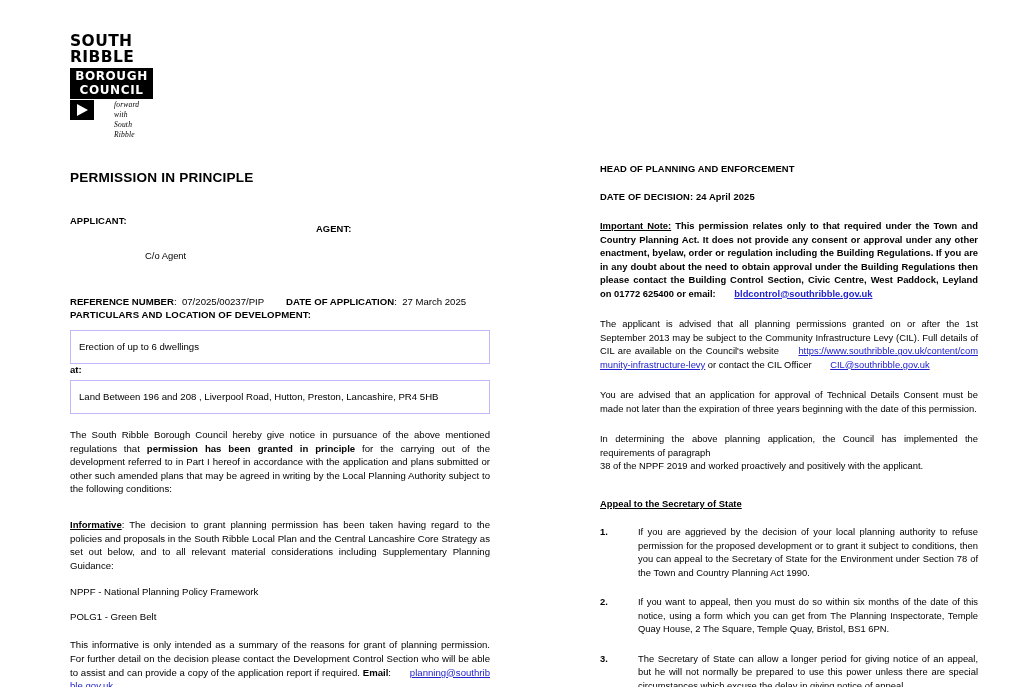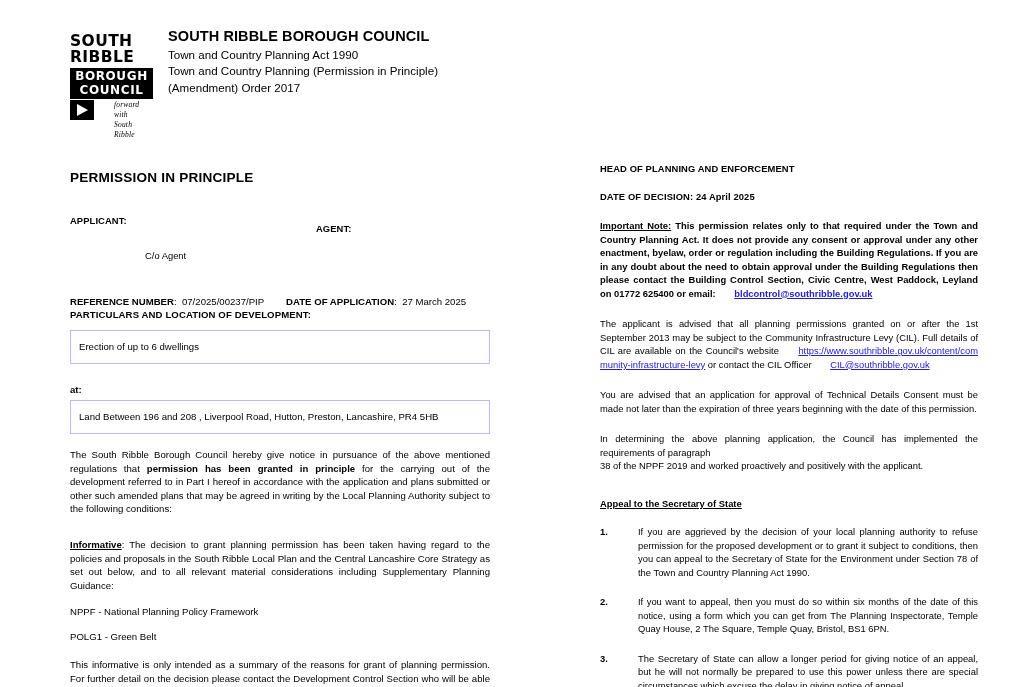--- a/index.html
+++ b/index.html
@@ -154,21 +154,21 @@
     border: 1px solid #c4b5fd;
     margin-top: 10px;
     padding: 10px 8px 11px 8px;
     font-size: 9.6px;
     min-height: 18px;
     box-sizing: border-box;
   }
   .at-label {
     font-size: 9.6px;
     font-weight: bold;
-    margin-top: 20px;
+    margin-top: 0;
   }
   .devbox.second { margin-top: 5px; }
 
   .body-para {
     margin-top: 14px;
     font-size: 9.6px;
     line-height: 1.42;
     text-align: justify;
   }
   .body-para b { font-weight: bold; }
@@ -269,26 +269,20 @@
         <div class="logo-bar">BOROUGH COUNCIL</div>
         <div class="logo-lower">
           <div class="logo-play"></div>
           <div class="logo-tag">
             <div>forward with</div>
             <div>South Ribble</div>
           </div>
         </div>
       </div>
 
-      <div class="header-text">
-        <div class="council-name">SOUTH RIBBLE BOROUGH COUNCIL</div>
-        <div class="act-line">Town and Country Planning Act 1990</div>
-        <div class="act-line">Town and Country Planning (Permission in Principle)</div>
-        <div class="act-line">(Amendment) Order 2017</div>
-      </div>
 
     </div>
 
     <div class="doc-title">PERMISSION IN PRINCIPLE</div>
 
     <div class="party-row">
       <span class="party-applicant">APPLICANT:</span>
       <span class="party-agent">AGENT:</span>
     </div>
 

